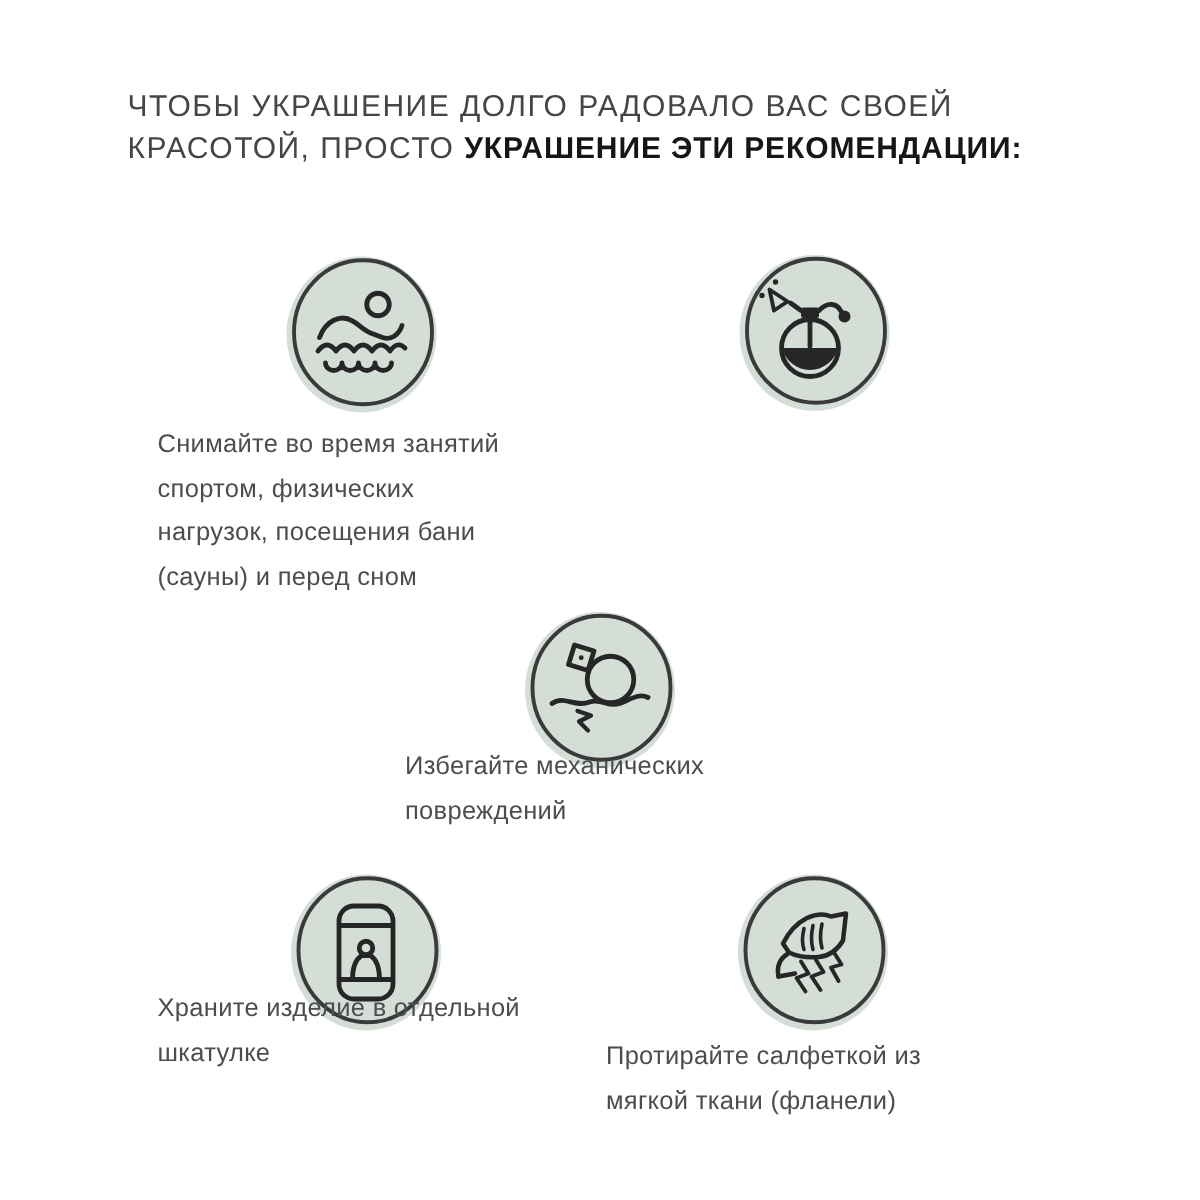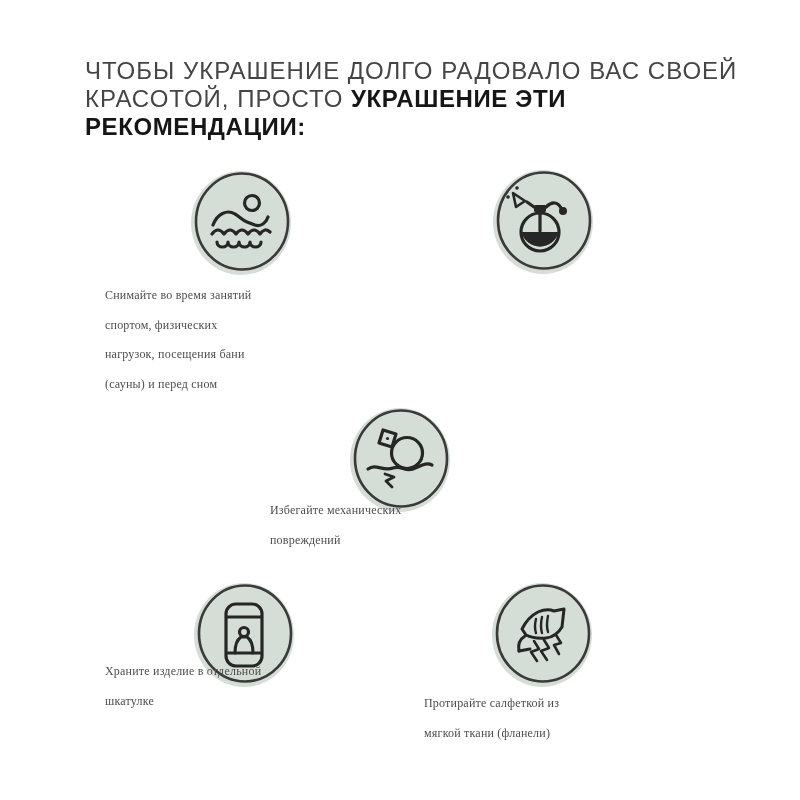--- a/index.html
+++ b/index.html
@@ -4,39 +4,38 @@
 <style>
   html,body{margin:0;padding:0;}
   body{
     width:800px;height:800px;position:relative;overflow:hidden;
     background:var(--background,#ffffff);
     font-family:"Liberation Sans", sans-serif;
   }
   .page{position:absolute;inset:0;}
   .title{
     position:absolute;left:85px;top:57px;width:670px;
-    font-size:24px;line-height:28px;letter-spacing:1px;
+    font-size:20px;line-height:28px;letter-spacing:1px;
     color:var(--title-text,#454545);font-weight:normal;
   }
   .title strong{
     color:var(--title-bold,#161616);font-weight:bold;letter-spacing:0.6px;
   }
   .disc{
     position:absolute;width:100px;height:104px;border-radius:50%;
     background:var(--circle-fill,#d4ded7);
     color:var(--icon-stroke,#2a2a2a);
   }
   .disc svg{position:absolute;inset:0;width:100%;height:100%;display:block;}
   .disc .ring{stroke:var(--ring-stroke,#3a3a3a);}
   .caption{
     position:absolute;margin:0;
-    font-size:12px;line-height:29.5px;letter-spacing:0.2px;
+    font-size:17px;line-height:29.5px;letter-spacing:0.2px;
     color:var(--body-text,#4d4d4d);
     white-space:pre-line;
-    font-family:Liberation Serif, serif;
   }
 </style>
 </head>
 <body>
 
 <main class="page">
 
   <header class="title">
     <span>ЧТОБЫ УКРАШЕНИЕ ДОЛГО РАДОВАЛО ВАС СВОЕЙ</span><br>
     <span>КРАСОТОЙ, ПРОСТО</span>
@@ -106,16 +105,16 @@
       <path d="M44 36 q-2 8 0 14" stroke-width="2.4"></path>
       <path d="M50 34 q-2 9 0 16" stroke-width="2.4"></path>
       <path d="M56 33 q-2 9 0 16" stroke-width="2.4"></path>
       <path d="M27 68 Q25 58 33 53"></path>
       <path d="M27 68 L38 66"></path>
       <path d="M42 58 l5 8 l-8 3 l6 9" stroke-width="2.6"></path>
       <path d="M52 57 l5 8 l-8 3 l6 9" stroke-width="2.6"></path>
       <path d="M64 52 l5 8 l-7 2 l5 9" stroke-width="2.6"></path>
     </svg>
   </div>
-  <p class="caption" style="left:424px;top:689px">Протирайте салфеткой из
+  <p class="caption" style="left:404px;top:689px">Протирайте салфеткой из
 мягкой ткани (фланели)</p>
 
 </main>
 
 </body></html>

